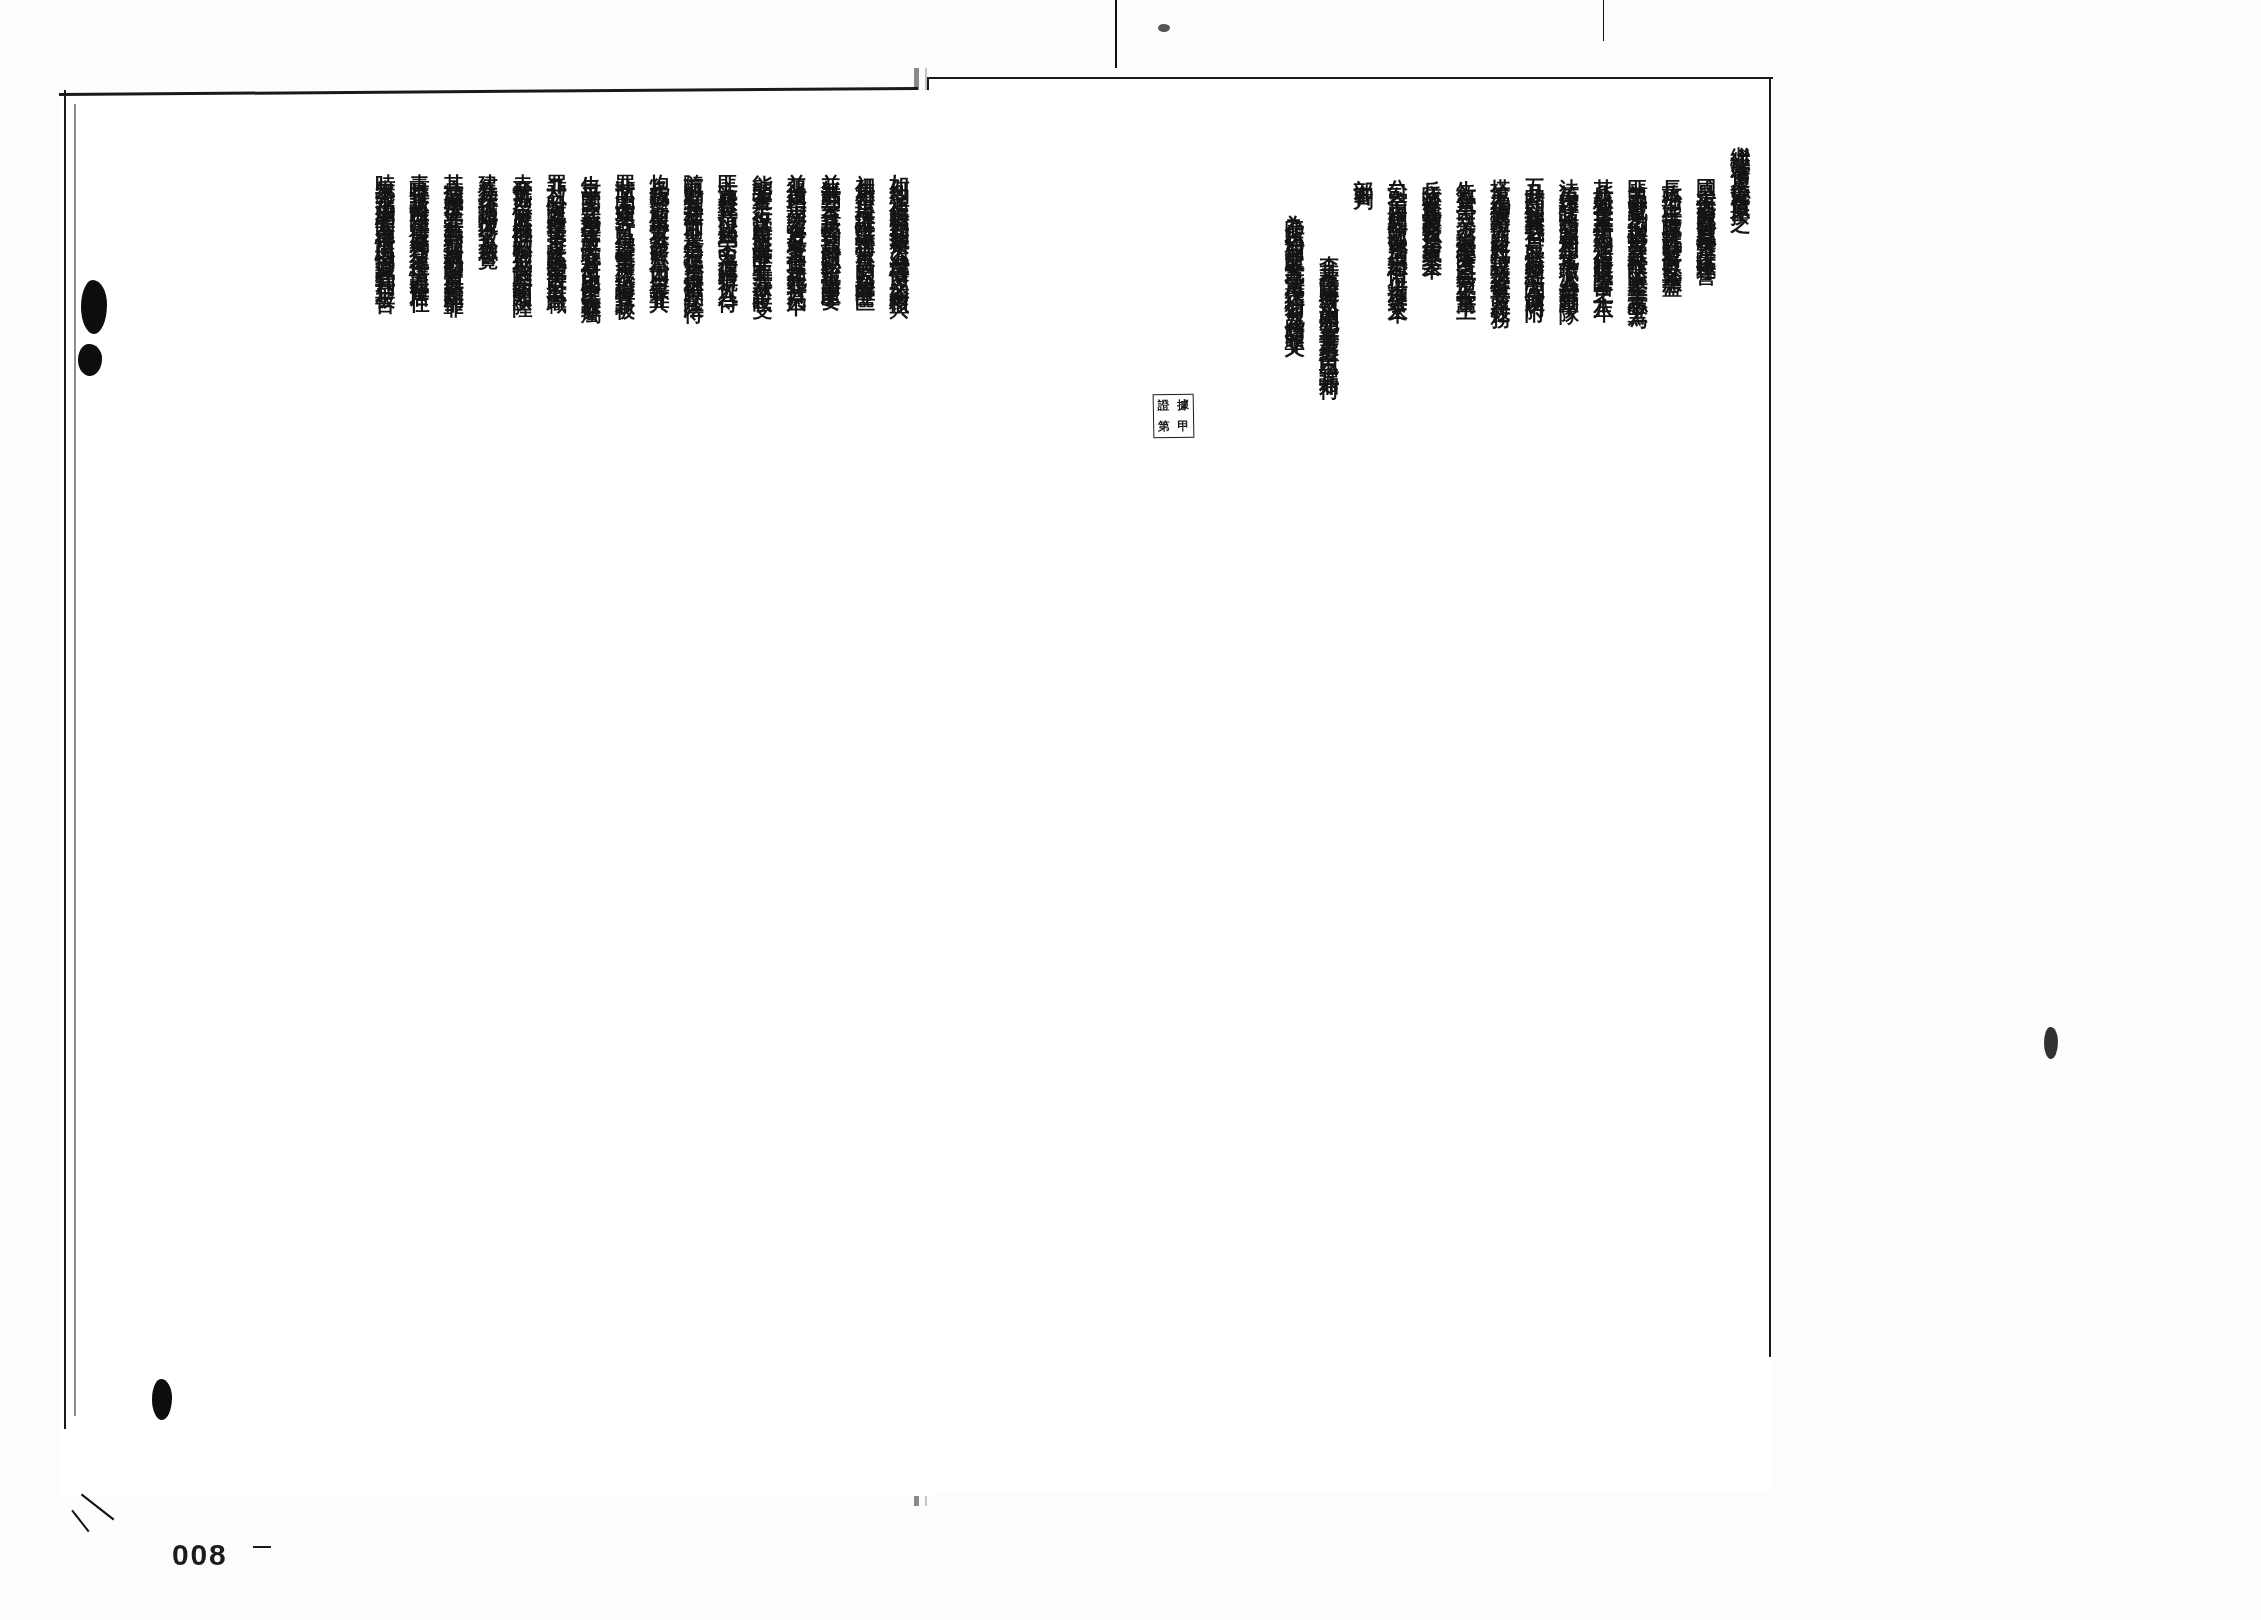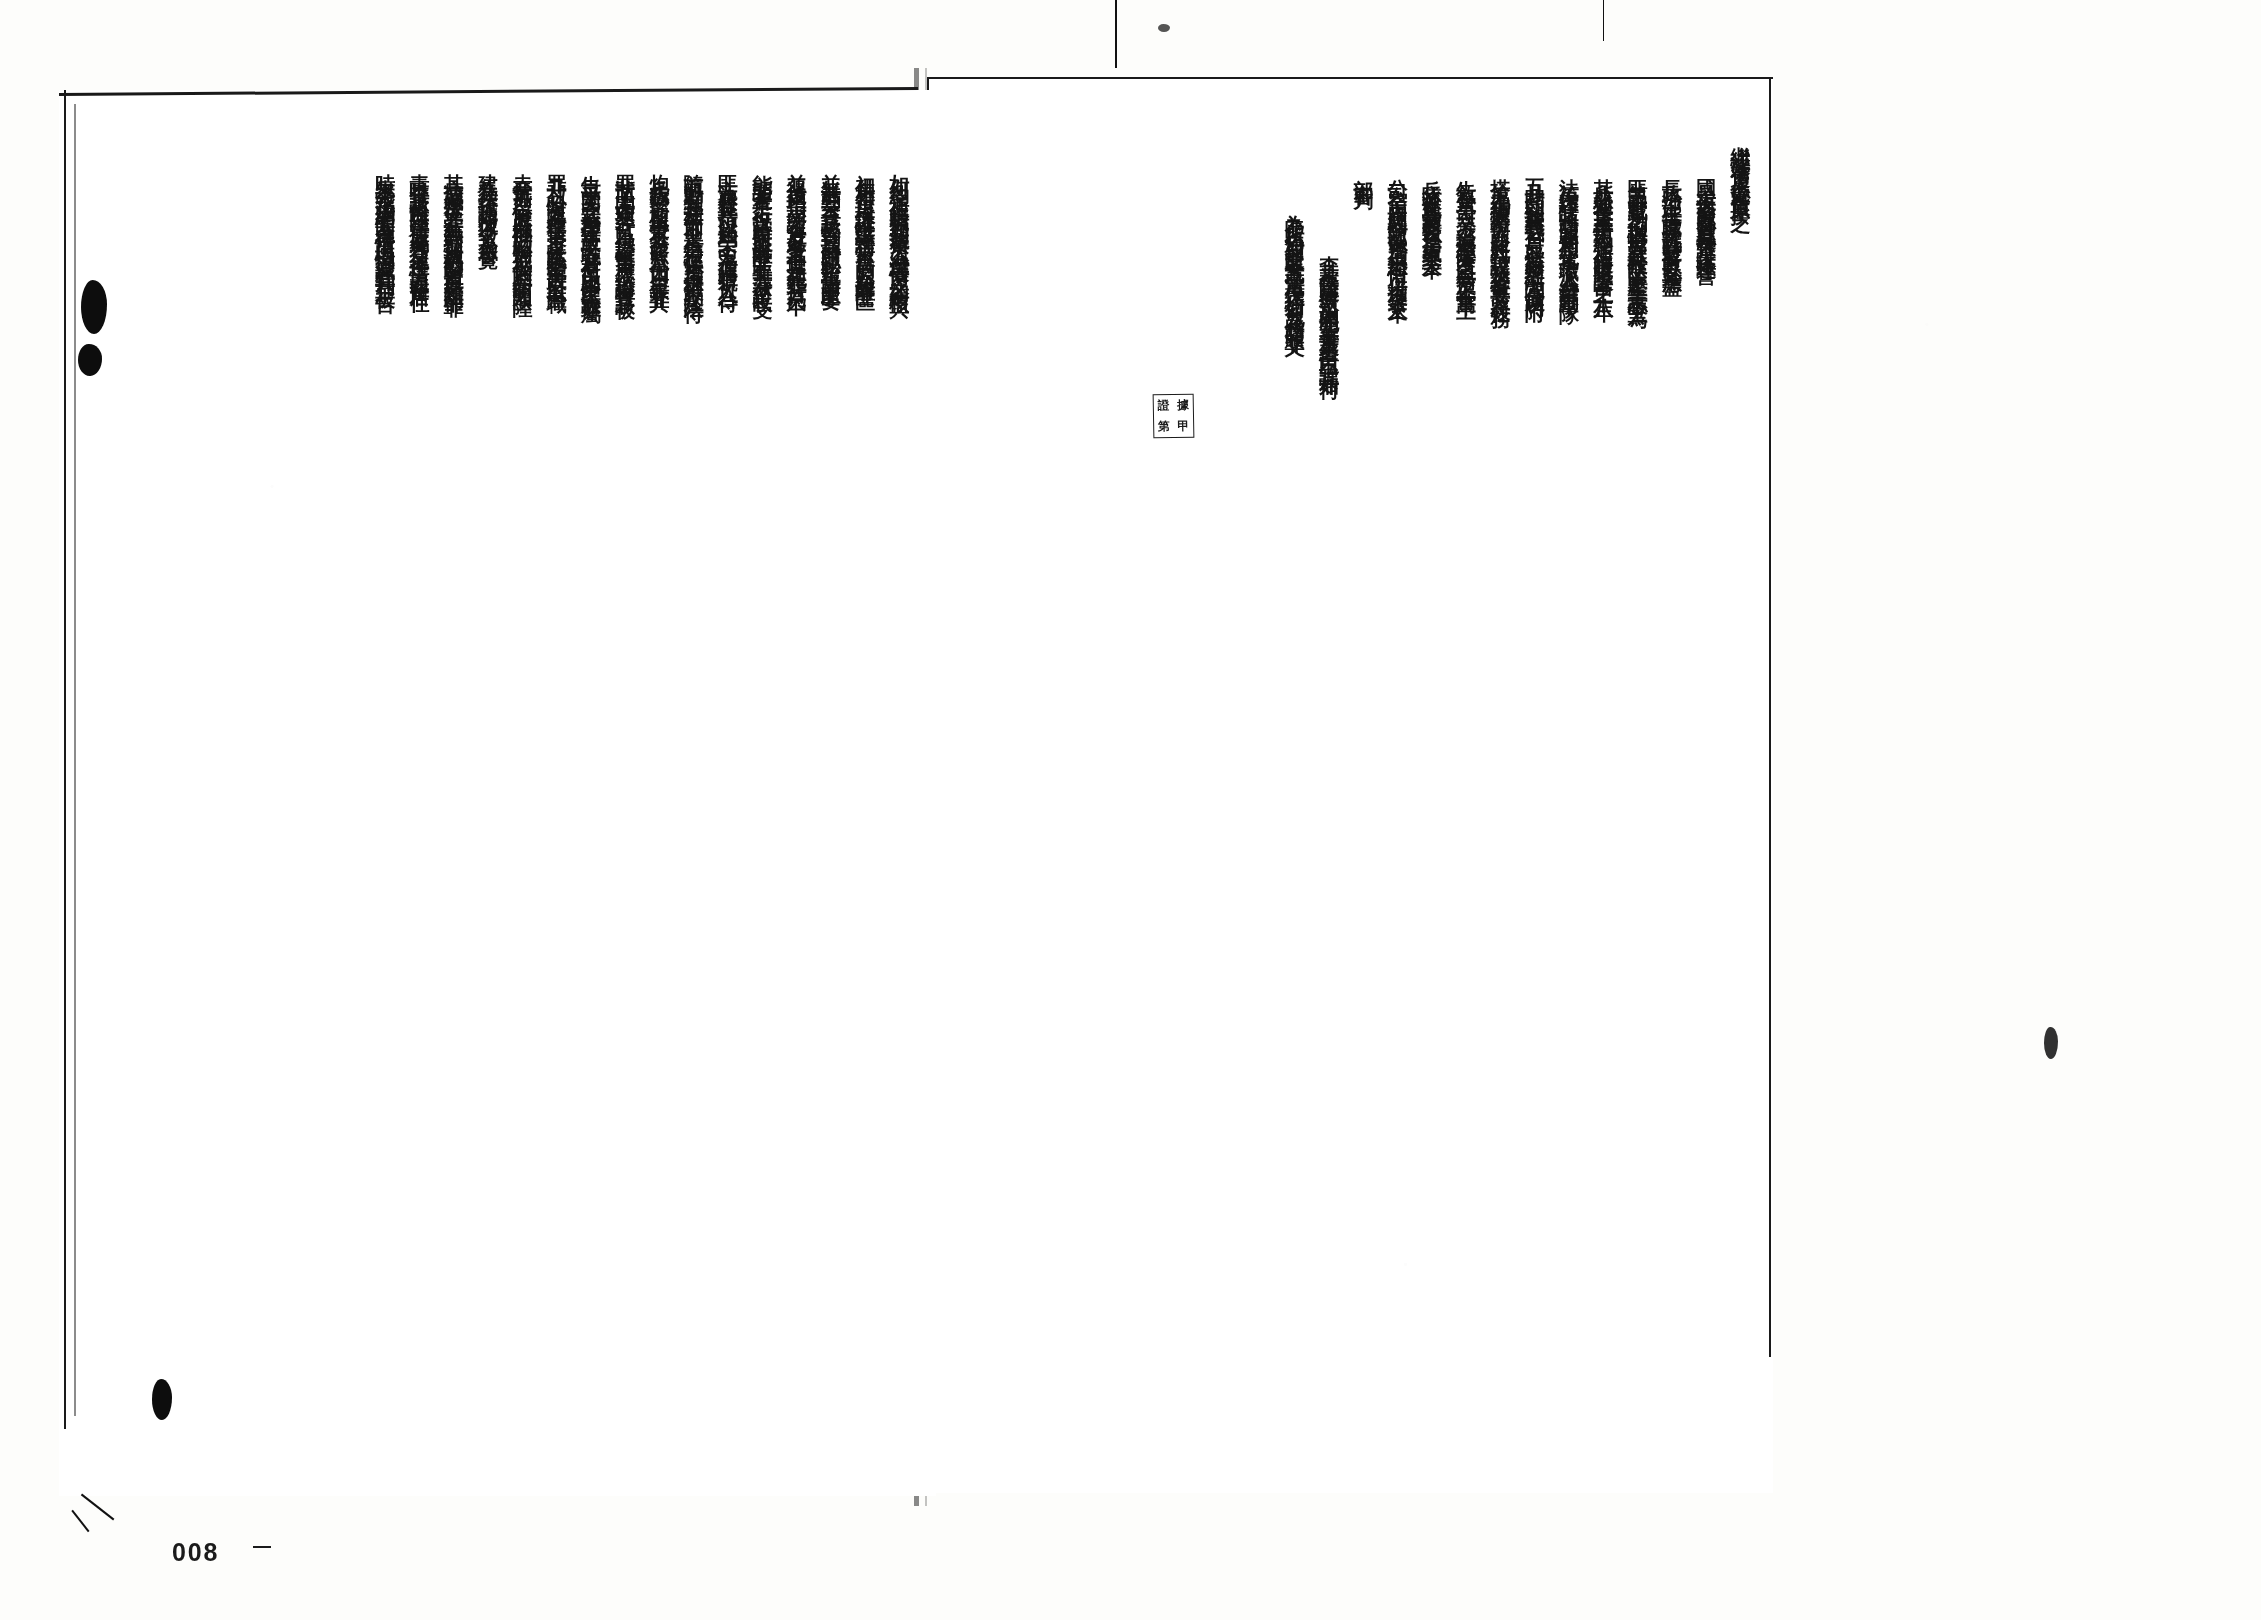--- a/index.html
+++ b/index.html
@@ -149,21 +149,21 @@
     font-weight: 700;
     transform: rotate(-1deg);
   }
 
   
   #folio {
     position: absolute;
     left: 172px;
     top: 1538px;
     font-family: "Liberation Sans", sans-serif;
-    font-size: 25px;
+    font-size: 30px;
     font-weight: 700;
     letter-spacing: 1.8px;
     color: #1b1b1b;
   }
   #folio-dash {
     position: absolute;
     left: 253px;
     top: 1546px;
     width: 18px;
     height: 2.3px;

